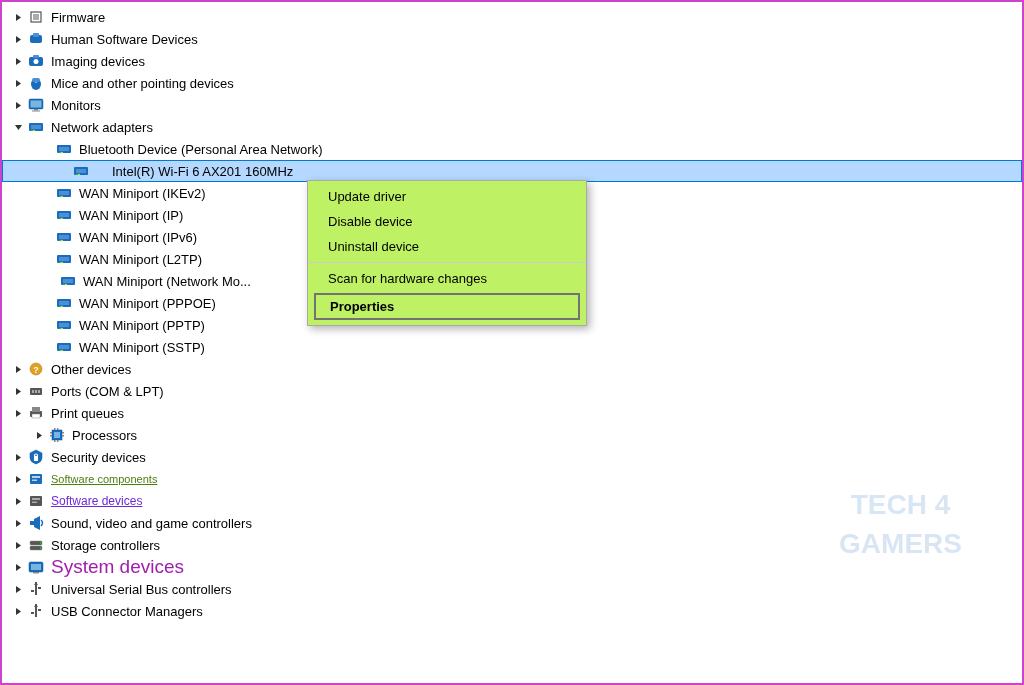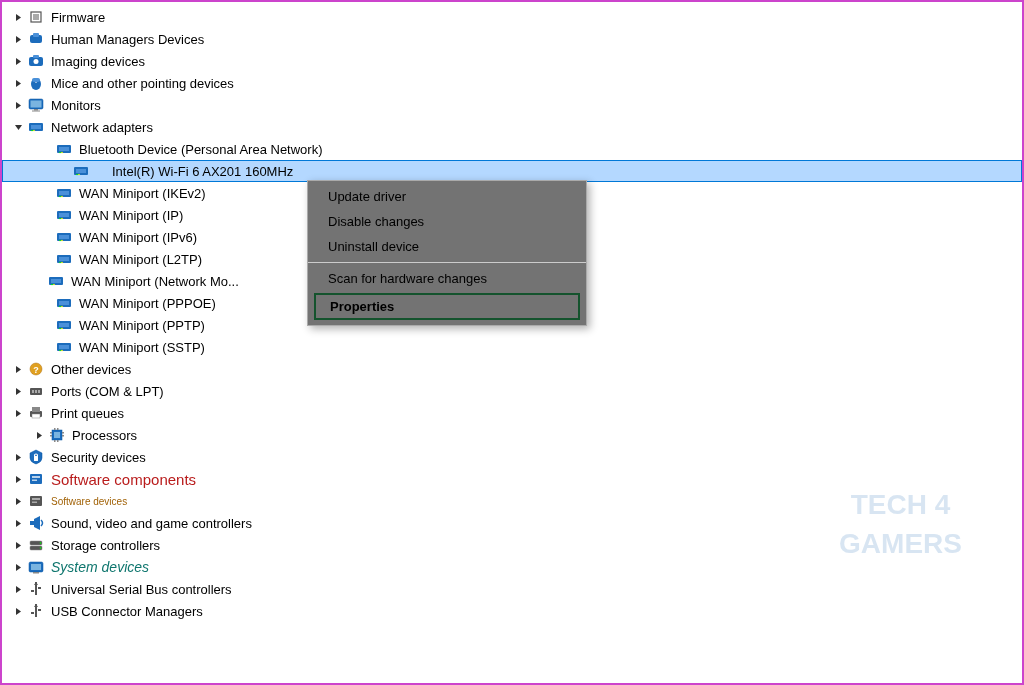--- a/index.html
+++ b/index.html
@@ -34,39 +34,39 @@
       background: #b4d8ff;
       border: 1px solid #0078d7;
     }
 
     
     .context-menu {
       position: absolute;
       top: 178px;
       left: 305px;
       width: 280px;
-      background: #737373;
+      background: #bef264;
       border: 1px solid #aaa;
       box-shadow: 3px 3px 8px rgba(0,0,0,0.3);
       z-index: 100;
       padding: 3px 0;
     }
     .context-menu-item {
       padding: 5px 20px;
       cursor: pointer;
       font-size: 13px;
       color: #000;
     }
     .context-menu-separator {
       height: 1px;
       background: #ccc;
       margin: 3px 0;
     }
     .context-menu-item.properties-item {
-      border: 2px solid #14532d;
+      border: 2px solid #737373;
       font-weight: bold;
       margin: 2px 6px;
       padding: 4px 14px;
     }
 
     
     .watermark {
       position: absolute;
       bottom: 120px;
       right: 60px;
@@ -104,21 +104,21 @@
         <svg width="9" height="9" viewBox="0 0 9 9">
           <polygon points="2,1 7,4.5 2,8" fill="#333"></polygon>
         </svg>
       </span>
       <span style="width: 18px; height: 18px; margin-right: 5px; flex-shrink: 0; display: inline-flex; align-items: center;">
         <svg width="16" height="16" viewBox="0 0 16 16">
           <rect x="2" y="4" width="12" height="8" rx="2" fill="#1c6cbc"></rect>
           <rect x="5" y="2" width="6" height="4" rx="1" fill="#4a90d9"></rect>
         </svg>
       </span>
-      <span style="font-size: 13px; color: rgb(0, 0, 0);">Human Managers Devices</span>
+      <span style="font-size: 13px; color: rgb(0, 0, 0);">Human Software Devices</span>
     </div>
     <div class="tree-item" style="padding-left: 8px;">
       <span style="width: 16px; height: 16px; display: inline-flex; align-items: center; justify-content: center; font-size: 9px; margin-right: 2px; color: rgb(51, 51, 51); flex-shrink: 0;">
         <svg width="9" height="9" viewBox="0 0 9 9">
           <polygon points="2,1 7,4.5 2,8" fill="#333"></polygon>
         </svg>
       </span>
       <span style="width: 18px; height: 18px; margin-right: 5px; flex-shrink: 0; display: inline-flex; align-items: center;">
         <svg width="16" height="16" viewBox="0 0 16 16">
           <rect x="1" y="4" width="14" height="9" rx="2" fill="#1c6cbc"></rect>
@@ -240,21 +240,21 @@
       <span style="width: 18px; height: 18px; margin-right: 5px; flex-shrink: 0; display: inline-flex; align-items: center;">
         <svg width="16" height="16" viewBox="0 0 16 16">
           <rect x="1" y="4" width="14" height="8" rx="1" fill="#1c6cbc"></rect>
           <rect x="3" y="6" width="10" height="4" fill="#4a90d9"></rect>
           <circle cx="4" cy="11.5" r="0.8" fill="#0f0"></circle>
           <circle cx="6" cy="11.5" r="0.8" fill="#ff0"></circle>
         </svg>
       </span>
       <span style="font-size: 13px; color: rgb(0, 0, 0);">WAN Miniport (L2TP)</span>
     </div>
-    <div class="tree-item" style="padding-left: 28px;">
+    <div class="tree-item" style="padding-left: 40px;">
       <span style="width: 16px; height: 16px; display: inline-flex; align-items: center; justify-content: center; font-size: 9px; margin-right: 2px; color: rgb(51, 51, 51); flex-shrink: 0; visibility: hidden;"></span>
       <span style="width: 18px; height: 18px; margin-right: 5px; flex-shrink: 0; display: inline-flex; align-items: center;">
         <svg width="16" height="16" viewBox="0 0 16 16">
           <rect x="1" y="4" width="14" height="8" rx="1" fill="#1c6cbc"></rect>
           <rect x="3" y="6" width="10" height="4" fill="#4a90d9"></rect>
           <circle cx="4" cy="11.5" r="0.8" fill="#0f0"></circle>
           <circle cx="6" cy="11.5" r="0.8" fill="#ff0"></circle>
         </svg>
       </span>
       <span style="font-size: 13px; color: rgb(0, 0, 0);">WAN Miniport (Network Mo...</span>
@@ -383,36 +383,36 @@
           <polygon points="2,1 7,4.5 2,8" fill="#333"></polygon>
         </svg>
       </span>
       <span style="width: 18px; height: 18px; margin-right: 5px; flex-shrink: 0; display: inline-flex; align-items: center;">
         <svg width="16" height="16" viewBox="0 0 16 16">
           <rect x="2" y="3" width="12" height="10" rx="1" fill="#1c6cbc"></rect>
           <rect x="4" y="5" width="8" height="2" fill="#fff" opacity="0.7"></rect>
           <rect x="4" y="8.5" width="5" height="1.5" fill="#fff" opacity="0.7"></rect>
         </svg>
       </span>
-      <span style="font-size: 15px; color: #b91c1c;">Software components</span>
+      <span style="font-size: 11px; color: #4d7c0f; text-decoration: underline;">Software components</span>
     </div>
     <div class="tree-item" style="padding-left: 8px;">
       <span style="width: 16px; height: 16px; display: inline-flex; align-items: center; justify-content: center; font-size: 9px; margin-right: 2px; color: rgb(51, 51, 51); flex-shrink: 0;">
         <svg width="9" height="9" viewBox="0 0 9 9">
           <polygon points="2,1 7,4.5 2,8" fill="#333"></polygon>
         </svg>
       </span>
       <span style="width: 18px; height: 18px; margin-right: 5px; flex-shrink: 0; display: inline-flex; align-items: center;">
         <svg width="16" height="16" viewBox="0 0 16 16">
           <rect x="2" y="3" width="12" height="10" rx="1" fill="#555"></rect>
           <rect x="4" y="5" width="8" height="2" fill="#aaa"></rect>
           <rect x="4" y="8.5" width="5" height="1.5" fill="#aaa"></rect>
         </svg>
       </span>
-      <span style="font-size: 10px; color: #a16207;">Software devices</span>
+      <span style="font-size: 12px; color: #6d28d9; text-decoration: underline;">Software devices</span>
     </div>
     <div class="tree-item" style="padding-left: 8px;">
       <span style="width: 16px; height: 16px; display: inline-flex; align-items: center; justify-content: center; font-size: 9px; margin-right: 2px; color: rgb(51, 51, 51); flex-shrink: 0;">
         <svg width="9" height="9" viewBox="0 0 9 9">
           <polygon points="2,1 7,4.5 2,8" fill="#333"></polygon>
         </svg>
       </span>
       <span style="width: 18px; height: 18px; margin-right: 5px; flex-shrink: 0; display: inline-flex; align-items: center;">
         <svg width="16" height="16" viewBox="0 0 16 16">
           <rect x="2" y="6" width="4" height="4" fill="#1c6cbc"></rect>
@@ -444,21 +444,21 @@
           <polygon points="2,1 7,4.5 2,8" fill="#333"></polygon>
         </svg>
       </span>
       <span style="width: 18px; height: 18px; margin-right: 5px; flex-shrink: 0; display: inline-flex; align-items: center;">
         <svg width="16" height="16" viewBox="0 0 16 16">
           <rect x="1" y="3" width="14" height="10" rx="1.5" fill="#1c6cbc" stroke="#0050a0" stroke-width="0.5"></rect>
           <rect x="3" y="5" width="10" height="6" fill="#7ab4e0"></rect>
           <rect x="5" y="13" width="6" height="1.5" fill="#888"></rect>
         </svg>
       </span>
-      <span style="font-size: 14px; color: #0f766e; font-style: italic;">System devices</span>
+      <span style="font-size: 19px; color: #a21caf;">System devices</span>
     </div>
     <div class="tree-item" style="padding-left: 8px;">
       <span style="width: 16px; height: 16px; display: inline-flex; align-items: center; justify-content: center; font-size: 9px; margin-right: 2px; color: rgb(51, 51, 51); flex-shrink: 0;">
         <svg width="9" height="9" viewBox="0 0 9 9">
           <polygon points="2,1 7,4.5 2,8" fill="#333"></polygon>
         </svg>
       </span>
       <span style="width: 18px; height: 18px; margin-right: 5px; flex-shrink: 0; display: inline-flex; align-items: center;">
         <svg width="16" height="16" viewBox="0 0 16 16">
           <line x1="8" y1="1" x2="8" y2="14" stroke="#555" stroke-width="2"></line>
@@ -483,21 +483,21 @@
           <rect x="3" y="9" width="3" height="2" fill="#555"></rect>
         </svg>
       </span>
       <span style="font-size: 13px; color: rgb(0, 0, 0);">USB Connector Managers</span>
     </div>
   </div>
 
 <div class="context-menu">
 
 <div class="context-menu-item">Update driver</div>
-    <div class="context-menu-item">Disable changes</div>
+    <div class="context-menu-item">Disable device</div>
     <div class="context-menu-item">Uninstall device</div>
     <div class="context-menu-separator"></div>
     <div class="context-menu-item">Scan for hardware changes</div>
     <div class="context-menu-item properties-item">Properties</div>
   </div>
 
 <div class="watermark">
   <div>TECH 4</div>
   <div>GAMERS</div>
 </div>

